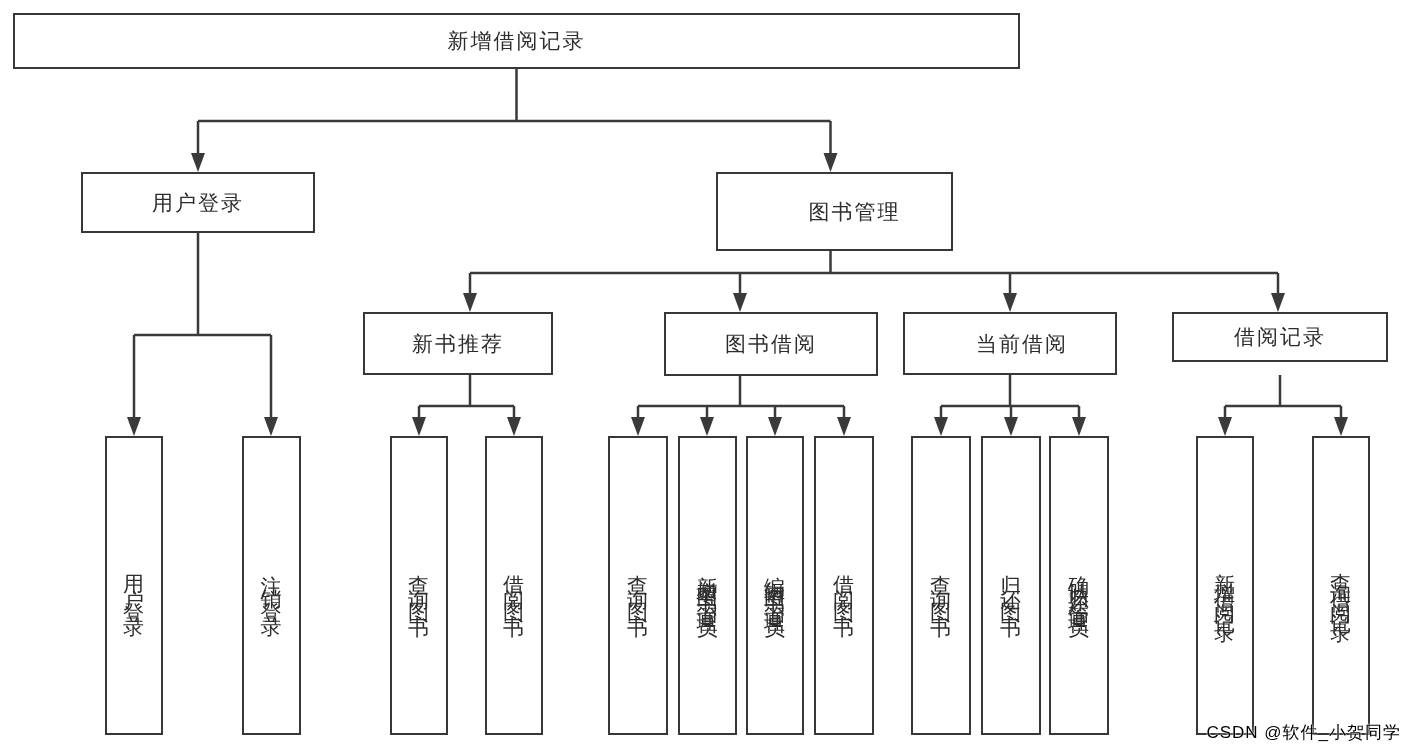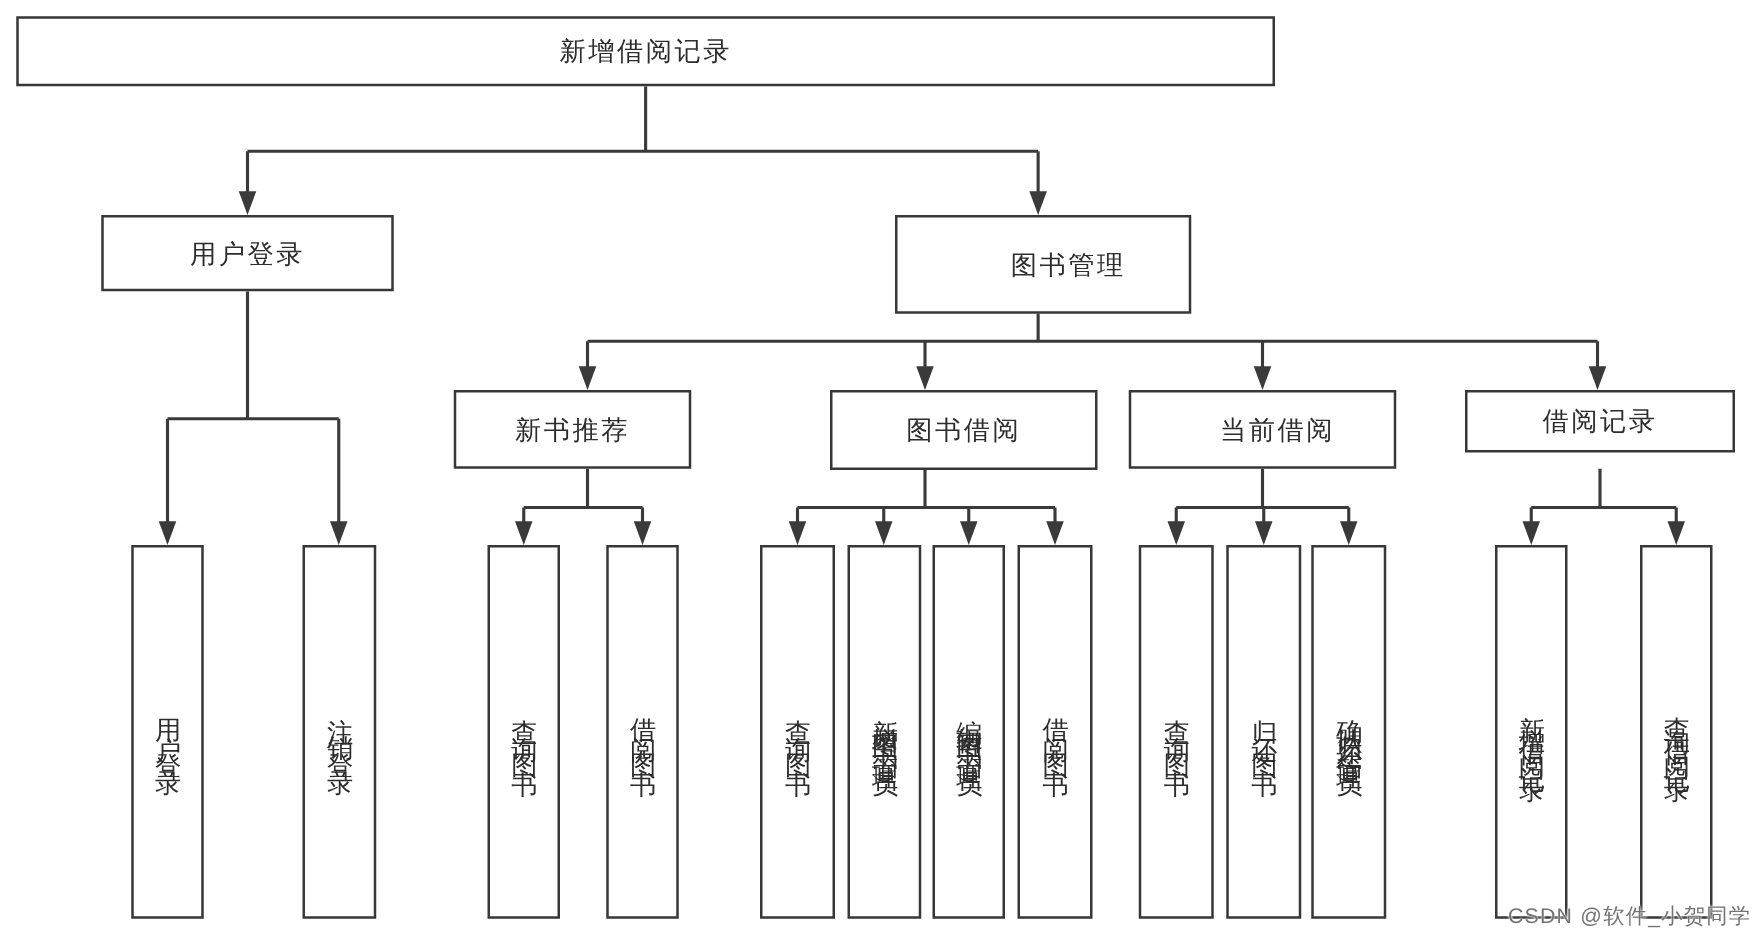--- a/index.html
+++ b/index.html
@@ -32,21 +32,21 @@
     letter-spacing: 6px;
     line-height: 1;
   }
   .vt-4 { letter-spacing: 14px; }
   .vt-6 { letter-spacing: 10px; }
   .watermark {
     position: absolute;
     right: 4px;
     bottom: 3px;
     font-size: 17px;
-    color: #737373;
+    color: #000000;
     letter-spacing: 1px;
     text-shadow: 0 0 2px #ffffff, 0 0 2px #ffffff;
     z-index: 5;
   }
 </style>
 </head>
 <body>
 
 <div class="stage">
 

